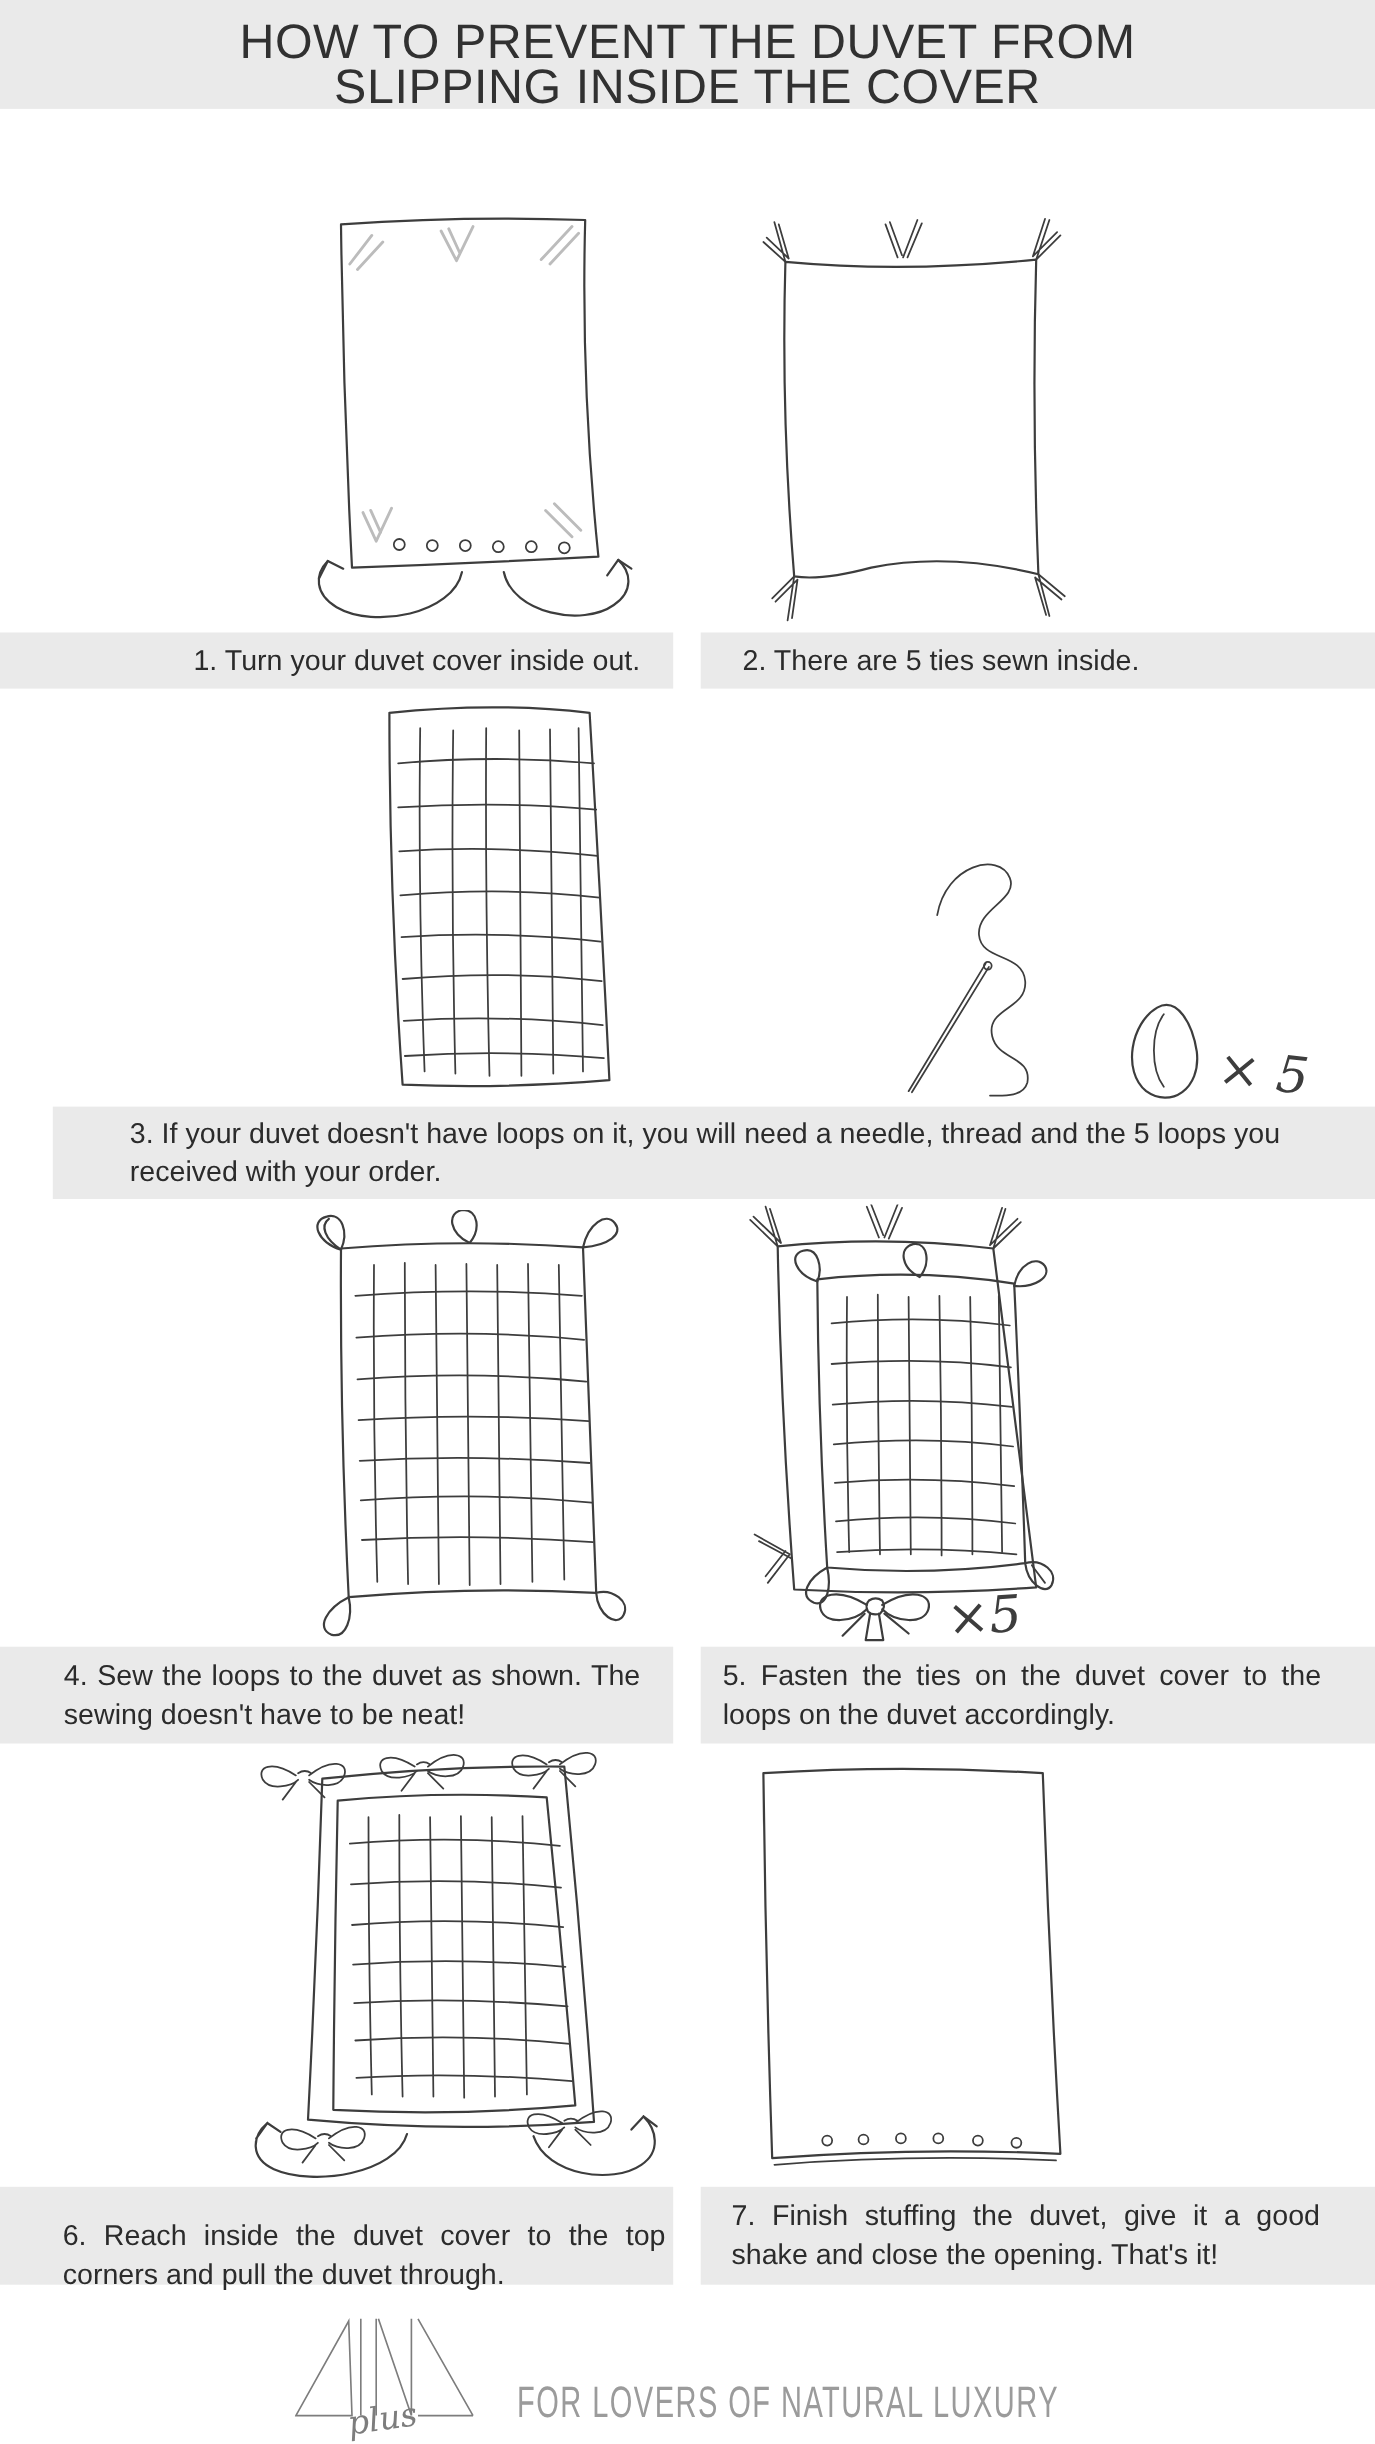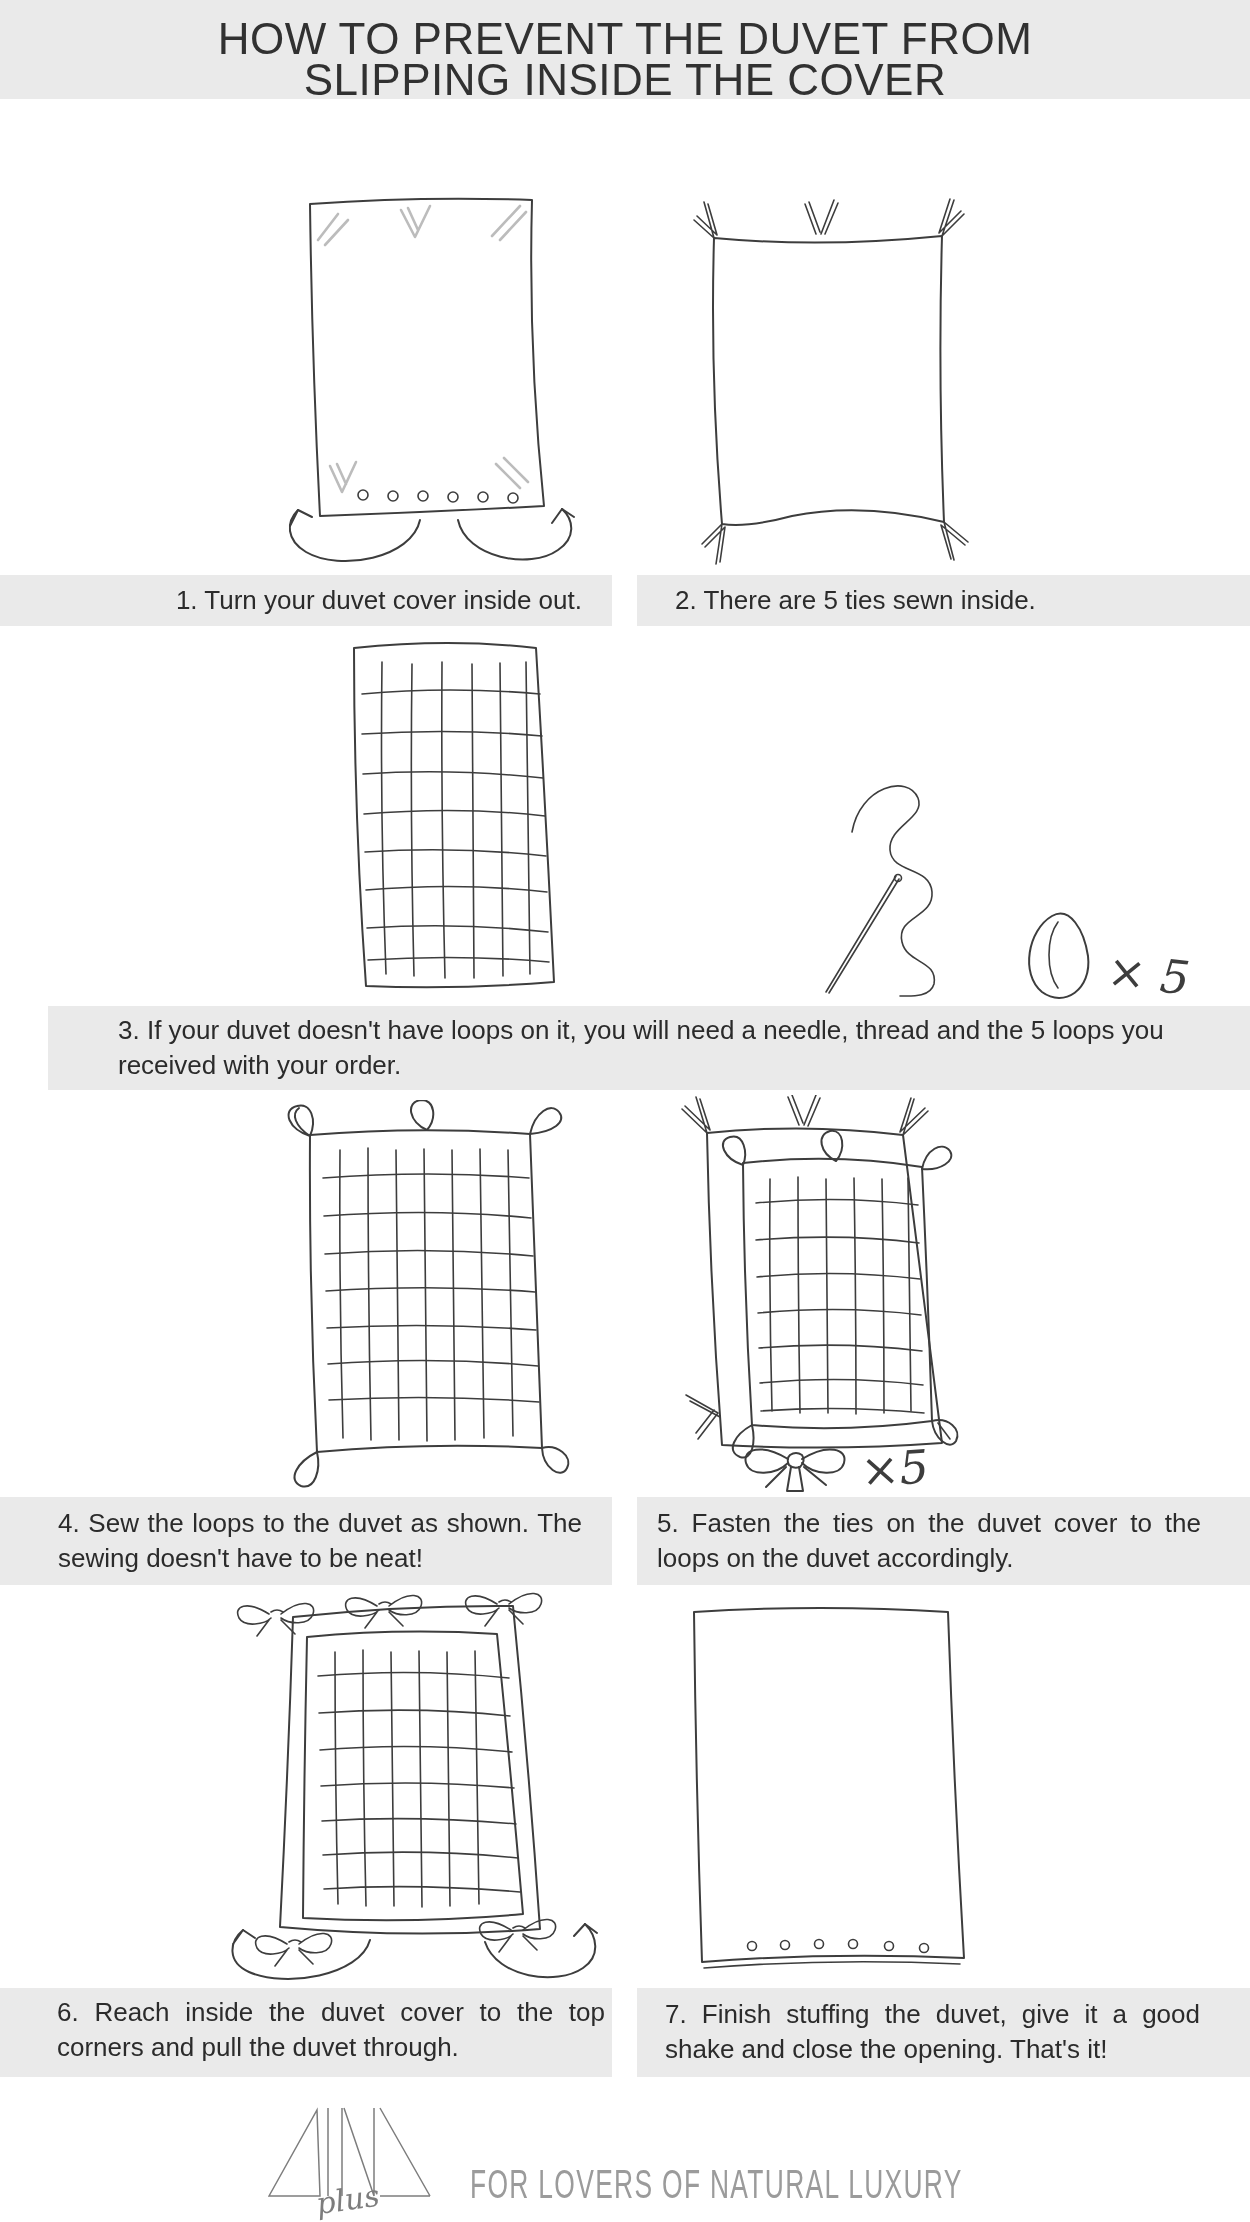--- a/index.html
+++ b/index.html
@@ -18,21 +18,21 @@
   
   .cap{position:absolute;background:#eaeaea;font-size:26px;line-height:35px;color:#2b2b2b;box-sizing:border-box;}
   .cap p{margin:0;}
   .cap1{left:0;top:575px;width:612px;height:51px;line-height:51px;text-align:right;padding-right:30px;}
   .cap2{left:637px;top:575px;width:613px;height:51px;line-height:51px;padding-left:38px;}
   .cap3{left:0;top:1006px;width:1250px;height:84px;padding:7px 60px 0 70px;margin-left:48px;}
   .cap4{left:0;top:1497px;width:612px;height:88px;padding:9px 0 0 58px;}
   .cap4 p{width:524px;text-align:justify;}
   .cap5{left:637px;top:1497px;width:613px;height:88px;padding:9px 16px 0 20px;}
   .cap5 p{width:544px;text-align:justify;}
-  .cap6{left:0;top:1988px;width:612px;height:89px;padding:7px 0 0 57px;}
+  .cap6{left:0;top:1988px;width:612px;height:89px;padding:27px 0 0 57px;}
   .cap6 p{width:548px;text-align:justify;}
   .cap7{left:637px;top:1988px;width:618px;height:89px;padding:9px 0 0 28px;}
   .cap7 p{width:535px;text-align:justify;}
   
   .draw{position:absolute;}
   .sk{stroke:#3d3d3d;stroke-width:2;fill:none;stroke-linecap:round;stroke-linejoin:round;}
   .sk-thin{stroke:#3d3d3d;stroke-width:1.6;fill:none;stroke-linecap:round;stroke-linejoin:round;}
   .sk-light{stroke:#bcbcbc;stroke-width:2.6;fill:none;stroke-linecap:round;stroke-linejoin:round;}
   .hand{font-family:"DejaVu Serif",serif;font-style:italic;font-size:46px;fill:#3d3d3d;stroke:none;}
   .step1{left:262px;top:190px;}

